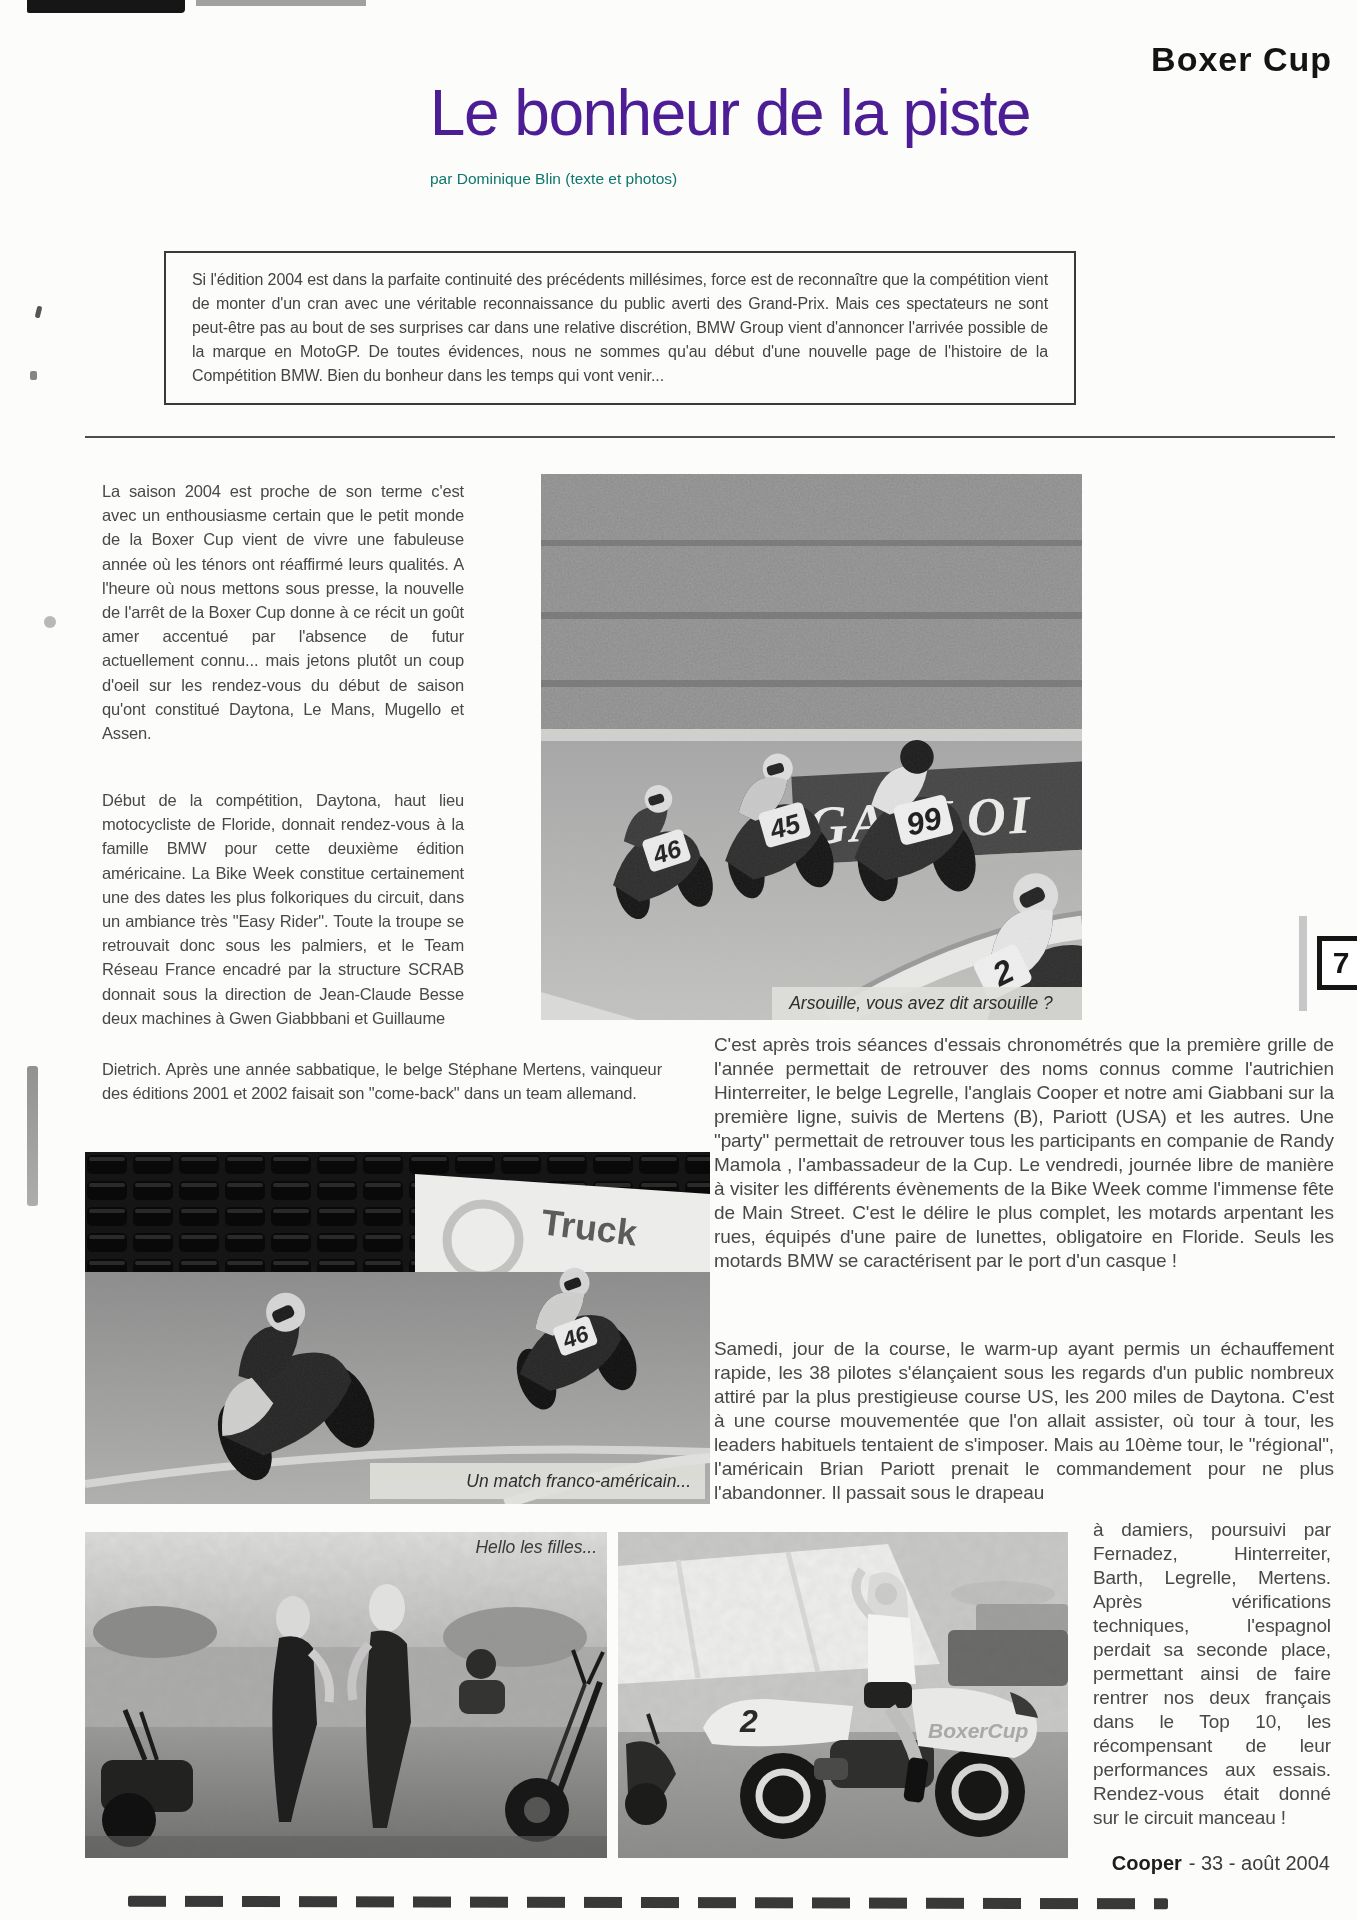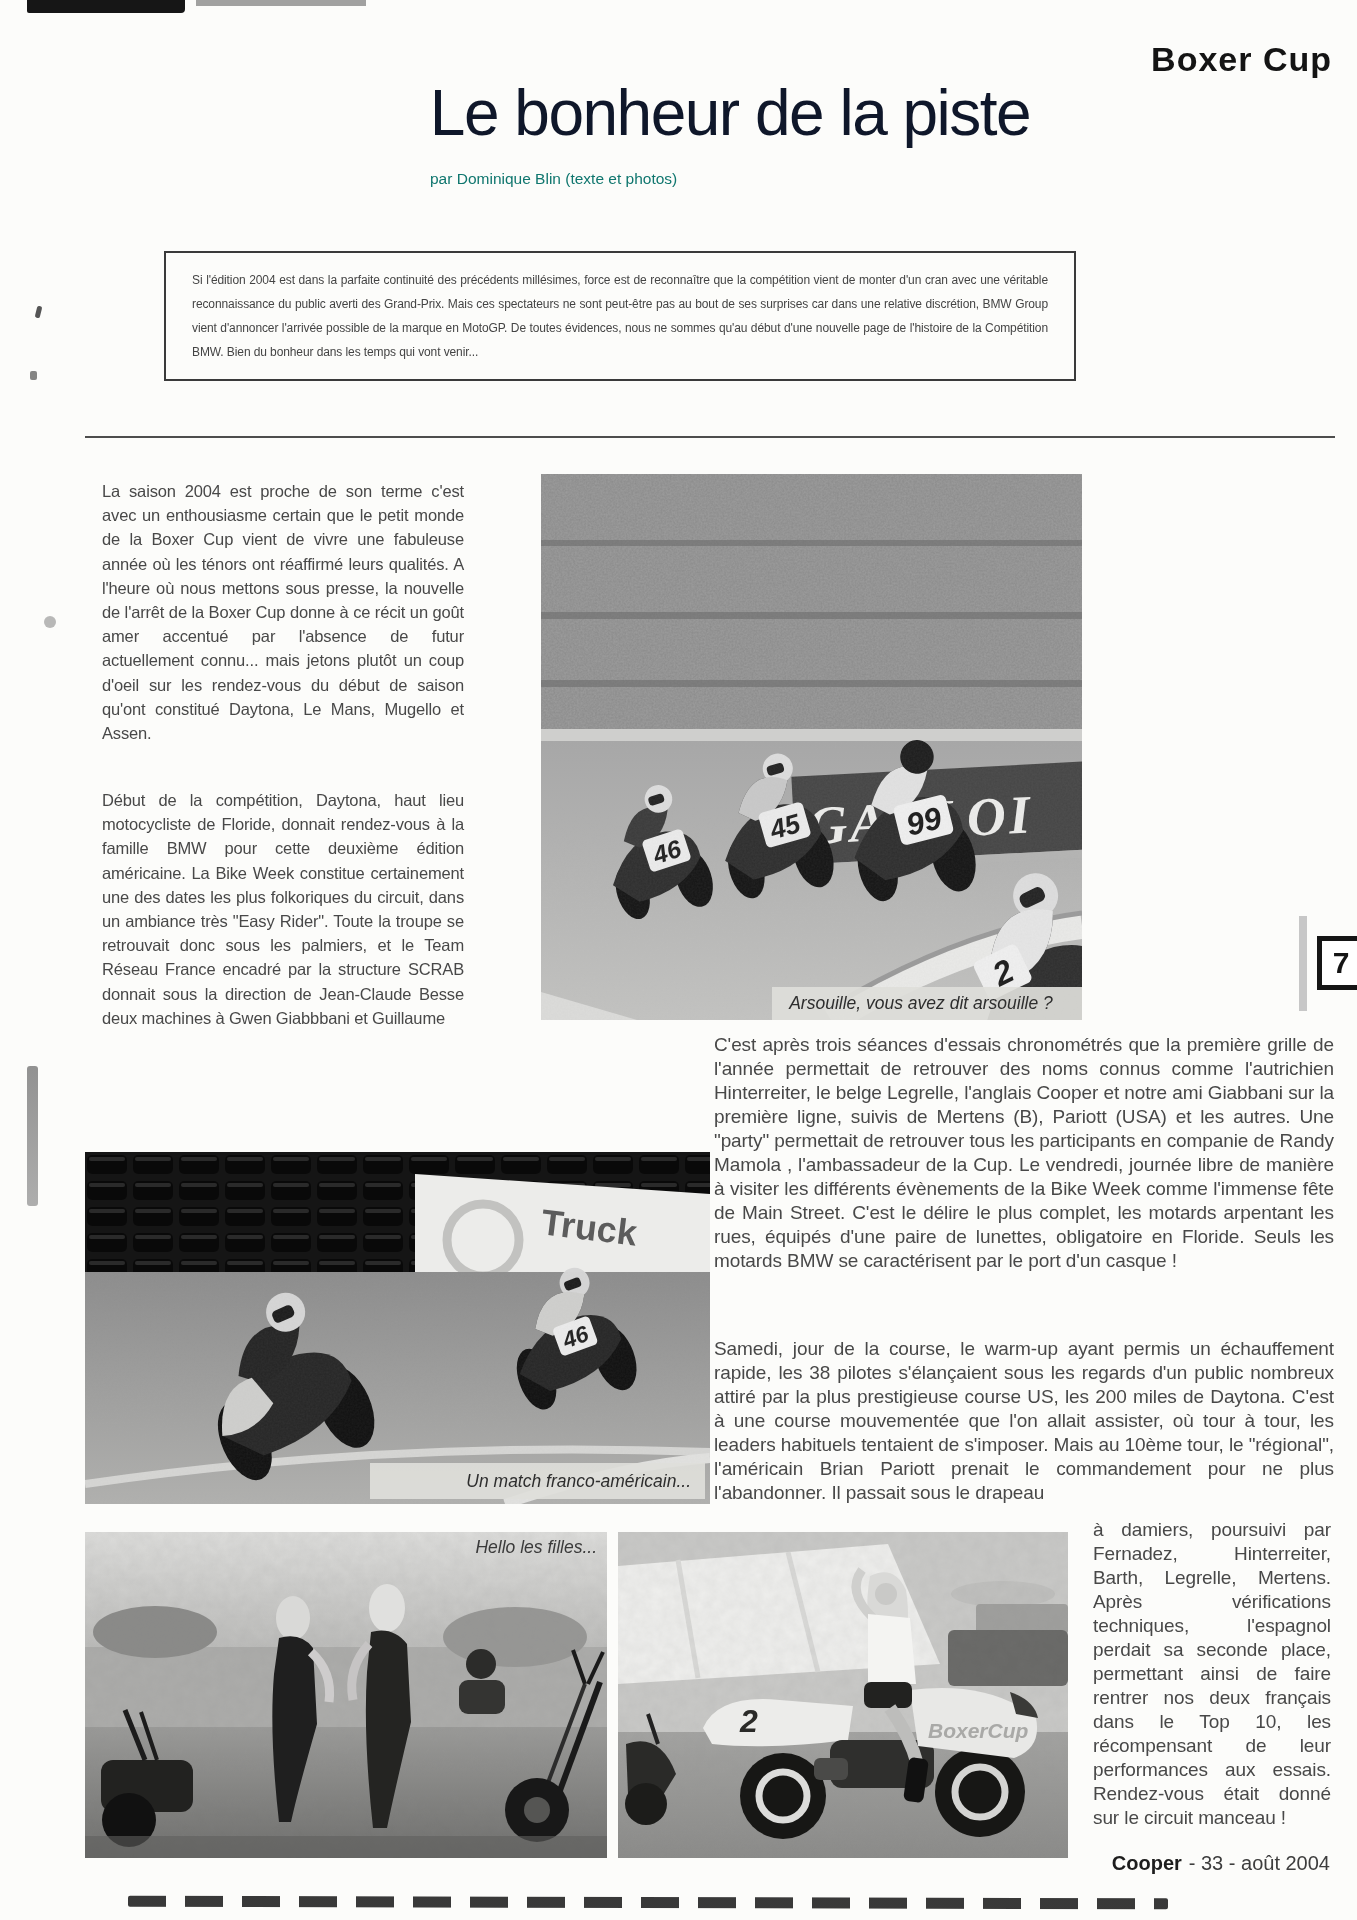--- a/index.html
+++ b/index.html
@@ -6,27 +6,27 @@
   .page{
     position:relative; width:1357px; height:1920px; margin:0 auto;
     background:#fcfcfa; overflow:hidden;
     font-family:"Liberation Sans", sans-serif; color:#474747;
   }
   .abs{position:absolute;}
   
   .section-label{top:40px; left:900px; width:432px; text-align:right;
     font-size:34px; font-weight:bold; color:#141414; letter-spacing:1px;}
   .title{top:76px; left:280px; width:900px; text-align:center;
-    font-size:64px; font-weight:400; color:#0f172a; letter-spacing:-1.5px; white-space:nowrap;}
+    font-size:64px; font-weight:400; color:#4c1d95; letter-spacing:-1.5px; white-space:nowrap;}
   .byline{top:170px; left:430px; width:600px; text-align:left;
     font-size:15.5px; color:#0f766e;}
   
   .intro-box{top:251px; left:164px; width:912px; box-sizing:border-box;
     border:2px solid #3a3a3a; padding:15px 26px; background:#fcfcfa;}
-  .intro-box p{margin:0; font-size:12px; line-height:24px; color:#444;
+  .intro-box p{margin:0; font-size:16px; line-height:24px; color:#444;
     text-align:justify; letter-spacing:-0.1px;}
   .rule{top:436px; left:85px; width:1250px; height:2px; background:#4d4d4d;}
   
   .body-text{font-size:16.5px; line-height:24.2px; color:#484848;
     text-align:justify; letter-spacing:-0.15px; margin:16px;}
   .lc-p1{top:463px; left:86px; width:362px;}
   .lc-p2{top:772px; left:86px; width:362px;}
   .lc-p2c{top:1041px; left:86px; width:560px;}
   .rc{font-size:19px; line-height:24px; letter-spacing:-0.1px; color:#484848;
     text-align:justify; margin:0;}
@@ -91,20 +91,21 @@
   <div class="abs title">Le bonheur de la piste</div>
   <div class="abs byline">par Dominique Blin (texte et photos)</div>
 
   <div class="abs intro-box">
     <p>Si l'édition 2004 est dans la parfaite continuité des précédents millésimes, force est de reconnaître que la compétition vient de monter d'un cran avec une véritable  reconnaissance du public averti des Grand-Prix. Mais ces spectateurs ne sont peut-être pas au bout de ses surprises car dans une relative discrétion, BMW Group vient d'annoncer l'arrivée possible de la marque en MotoGP.  De toutes évidences, nous ne sommes qu'au début d'une nouvelle page de l'histoire de la Compétition BMW. Bien du bonheur dans les temps qui vont venir...</p>
   </div>
   <div class="abs rule"></div>
 
   <p class="abs body-text lc-p1">La saison 2004 est proche de son terme c'est avec un enthousiasme certain que le petit monde de la Boxer Cup vient de vivre une fabuleuse année où les ténors ont réaffirmé leurs qualités.  A l'heure où nous mettons sous presse, la nouvelle de l'arrêt de la Boxer Cup donne à ce récit un goût amer accentué par l'absence de futur actuellement connu...  mais jetons plutôt un coup d'oeil sur les rendez-vous du début de saison qu'ont constitué Daytona, Le Mans, Mugello et Assen.</p>
   <p class="abs body-text lc-p2">Début de la compétition, Daytona, haut lieu motocycliste de Floride, donnait rendez-vous à la famille BMW pour cette deuxième édition américaine.  La Bike Week constitue certainement une des dates les plus folkoriques du circuit, dans un ambiance très "Easy Rider". Toute la troupe se retrouvait donc sous les palmiers, et le Team Réseau France encadré par la structure SCRAB donnait sous la direction de Jean-Claude Besse deux machines à Gwen Giabbbani et Guillaume</p>
+  <p class="abs body-text lc-p2c">Dietrich. Après une année sabbatique, le belge Stéphane Mertens, vainqueur des éditions 2001 et 2002 faisait son "come-back" dans un team allemand.</p>
 
   <div class="abs photo ph-main">
     <svg width="541" height="546" viewBox="0 0 541 546">
       <defs>
         <filter id="grainA" x="0" y="0" width="100%" height="100%">
           <feTurbulence type="fractalNoise" baseFrequency="0.55" numOctaves="2" seed="7"></feTurbulence>
           <feColorMatrix type="matrix" values="0 0 0 0 0.42  0 0 0 0 0.42  0 0 0 0 0.42  0 0 0 0.85 0"></feColorMatrix>
         </filter>
         <filter id="grainB" x="0" y="0" width="100%" height="100%">
           <feTurbulence type="fractalNoise" baseFrequency="0.09" numOctaves="3" seed="3"></feTurbulence>

